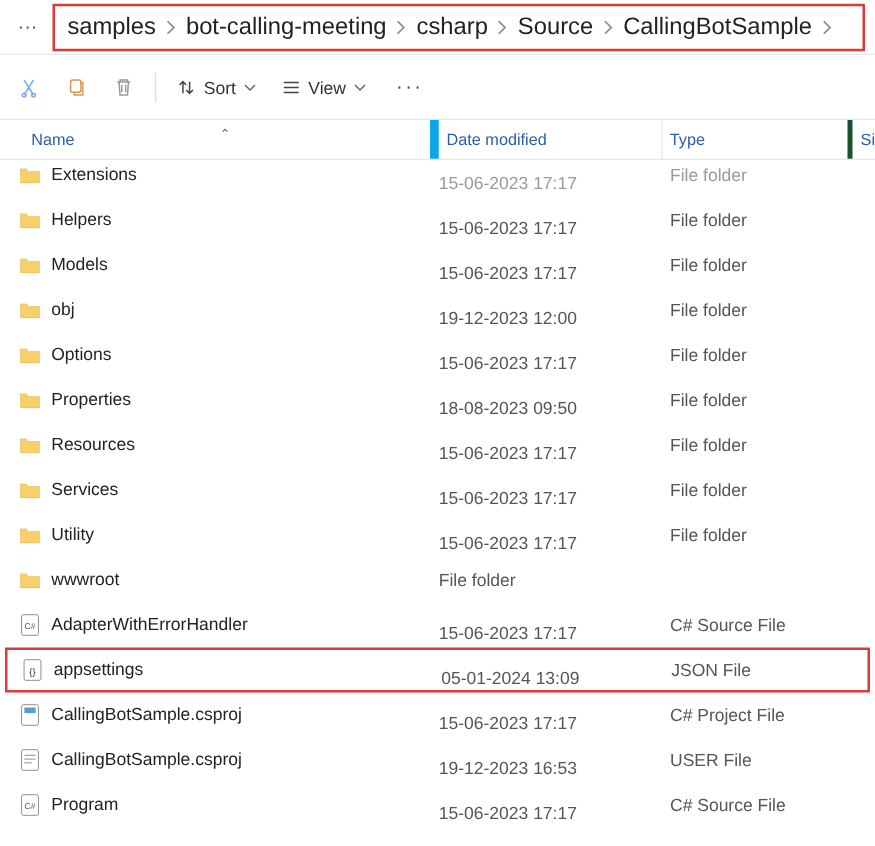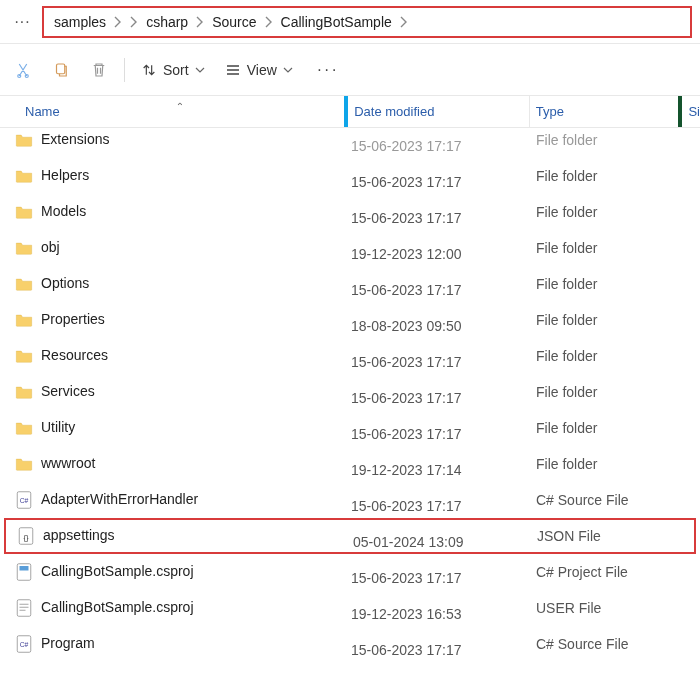--- a/index.html
+++ b/index.html
@@ -7,41 +7,41 @@
     
     .breadcrumb-bar {
       display: flex; align-items: center; padding: 4px 8px; height: 44px;
       border-bottom: 1px solid #e8e8e8;
     }
     .breadcrumb-inner {
       display: flex; align-items: center; margin-left: 6px;
       border: 2px solid #d83b3b; padding: 2px 6px; flex: 1;
     }
     .ellipsis-btn { font-size: 16px; color: #555; padding: 0 6px; cursor: pointer; }
-    .crumb { font-size: 14px; color: #222; padding: 4px 4px; cursor: pointer; white-space: nowrap; }
+    .crumb { font-size: 19px; color: #222; padding: 4px 4px; cursor: pointer; white-space: nowrap; }
     .chev { color: #888; display: inline-flex; align-items: center; padding: 0 4px; }
     .chev svg { width: 8px; height: 12px; }
     
     .toolbar {
       display: flex; align-items: center; height: 52px; padding: 0 4px;
       border-bottom: 1px solid #e8e8e8; gap: 0;
     }
     .tool-btn { display: inline-flex; align-items: center; padding: 6px 10px; cursor: pointer; color: #888; }
     .tool-btn svg { width: 18px; height: 18px; }
     .divider { width: 1px; height: 24px; background: #ddd; margin: 0 6px; }
     .sort-btn, .view-btn { display: inline-flex; align-items: center; gap: 6px; color: #333; font-size: 14px; padding: 6px 10px; cursor: pointer; }
     .sort-btn svg, .view-btn svg { width: 16px; height: 16px; }
     .more-btn { padding: 6px 14px; cursor: pointer; color: #444; font-size: 16px; letter-spacing: 2px; }
     
     .columns {
       display: flex; height: 32px; border-bottom: 1px solid #e8e8e8; align-items: center; font-size: 13px; color: #2b5daa;
     }
     .col-name { width: 345px; padding-left: 25px; position: relative; }
     .col-name .sort-ind { position: absolute; right: 160px; top: -3px; font-size: 10px; color: #666; }
-    .col-date { width: 185px; padding-left: 6px; border-left: 4px solid #0ea5e9; height: 100%; display: flex; align-items: center; }
+    .col-date { width: 185px; padding-left: 6px; border-left: 7px solid #0ea5e9; height: 100%; display: flex; align-items: center; }
     .col-type { width: 150px; padding-left: 6px; border-left: 1px solid #e8e8e8; height: 100%; display: flex; align-items: center; text-align: right; }
     .col-size { flex: 1; padding-left: 6px; border-left: 4px solid #14532d; height: 100%; display: flex; align-items: center; }
     
     .file-list { overflow: hidden; position: relative; top: -6px; }
     .row {
       display: flex; align-items: center; height: 36px; font-size: 14px; color: #222;
     }
     .row.highlight { border: 2px solid #d83b3b; margin: 0 4px 0 4px; }
     .row .cell-name { width: 345px; padding-left: 15px; display: flex; gap: 8px; }
     .row.highlight .cell-name { width: 341px; padding-left: 11px; }
@@ -62,20 +62,21 @@
 
 <div class="breadcrumb-bar">
   <span class="ellipsis-btn">···</span>
   <div class="breadcrumb-inner">
     <span class="crumb">samples</span>
     <span class="chev">
         <svg viewBox="0 0 8 12">
           <path d="M1 1 L6 6 L1 11" stroke="#888" fill="none" stroke-width="1.4"></path>
         </svg>
       </span>
+    <span class="crumb">bot-calling-meeting</span>
     <span class="chev">
         <svg viewBox="0 0 8 12">
           <path d="M1 1 L6 6 L1 11" stroke="#888" fill="none" stroke-width="1.4"></path>
         </svg>
       </span>
     <span class="crumb">csharp</span>
     <span class="chev">
         <svg viewBox="0 0 8 12">
           <path d="M1 1 L6 6 L1 11" stroke="#888" fill="none" stroke-width="1.4"></path>
         </svg>
@@ -259,21 +260,20 @@
     </div>
     <div class="row">
       <div class="cell-name">
         <span class="icon-slot folder-icon">
           <svg viewBox="0 0 24 20">
             <path fill="#f8d06b" stroke="#d9af3a" stroke-width="0.5" d="M1 3 h7 l2 3 h13 v12 a1 1 0 0 1 -1 1 h-20 a1 1 0 0 1 -1 -1 z"></path>
           </svg>
         </span>
         <span>wwwroot</span>
       </div>
-      <div class="cell-date">19-12-2023 17:14</div>
       <div class="cell-type">File folder</div>
     </div>
     <div class="row">
       <div class="cell-name">
         <span class="icon-slot file-icon">
           <svg viewBox="0 0 20 24">
             <rect x="1" y="1" width="18" height="22" rx="2" fill="#fff" stroke="#888"></rect>
             <text x="10" y="16" font-size="9" fill="#449" text-anchor="middle">C#</text>
           </svg>
         </span>

